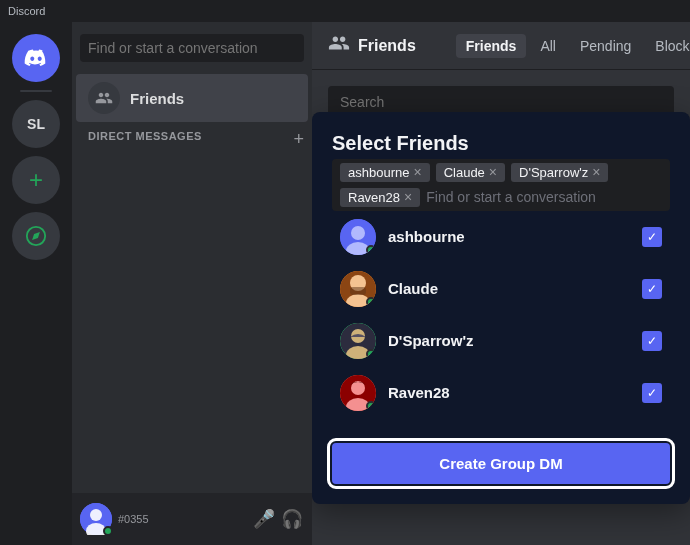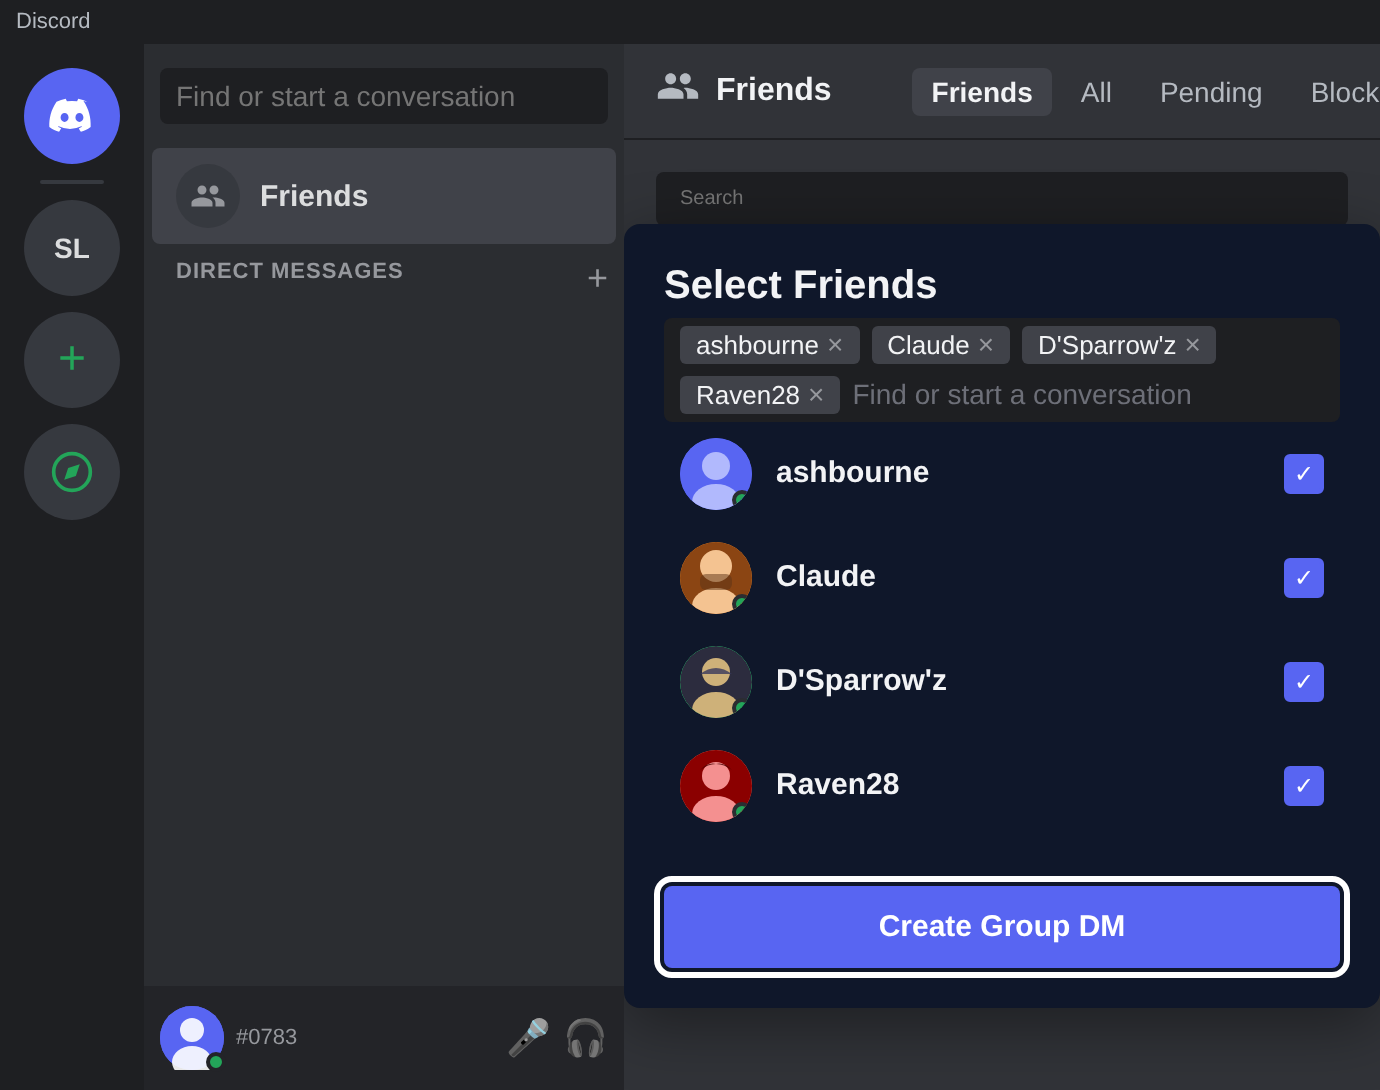--- a/index.html
+++ b/index.html
@@ -293,21 +293,21 @@
       position: relative;
       overflow: hidden;
     }
 
     .search-bar {
       background: #1e1f22;
       border: none;
       border-radius: 4px;
       padding: 8px 12px;
       color: #96989d;
-      font-size: 10px;
+      font-size: 14px;
       outline: none;
       width: 100%;
       margin-bottom: 12px;
     }
 
     .online-header {
       font-size: 11px;
       font-weight: 700;
       color: #96989d;
       text-transform: uppercase;
@@ -533,21 +533,21 @@
     <div class="user-area">
       <div class="user-avatar" style="position:relative;">
         <svg width="32" height="32" viewBox="0 0 32 32">
           <circle cx="16" cy="16" r="16" fill="#5865f2"></circle>
           <circle cx="16" cy="12" r="6" fill="#fff" opacity="0.9"></circle>
           <ellipse cx="16" cy="28" rx="10" ry="8" fill="#fff" opacity="0.9"></ellipse>
         </svg>
         <div class="user-status-dot"></div>
       </div>
       <div class="user-info">
-        <div class="user-disc">#0783</div>
+        <div class="user-disc">#0355</div>
       </div>
       <div class="user-controls">
         <span title="Mute">🎤</span>
         <span title="Deafen">🎧</span>
       </div>
     </div>
   </div>
 
   <div class="main-content">
 

